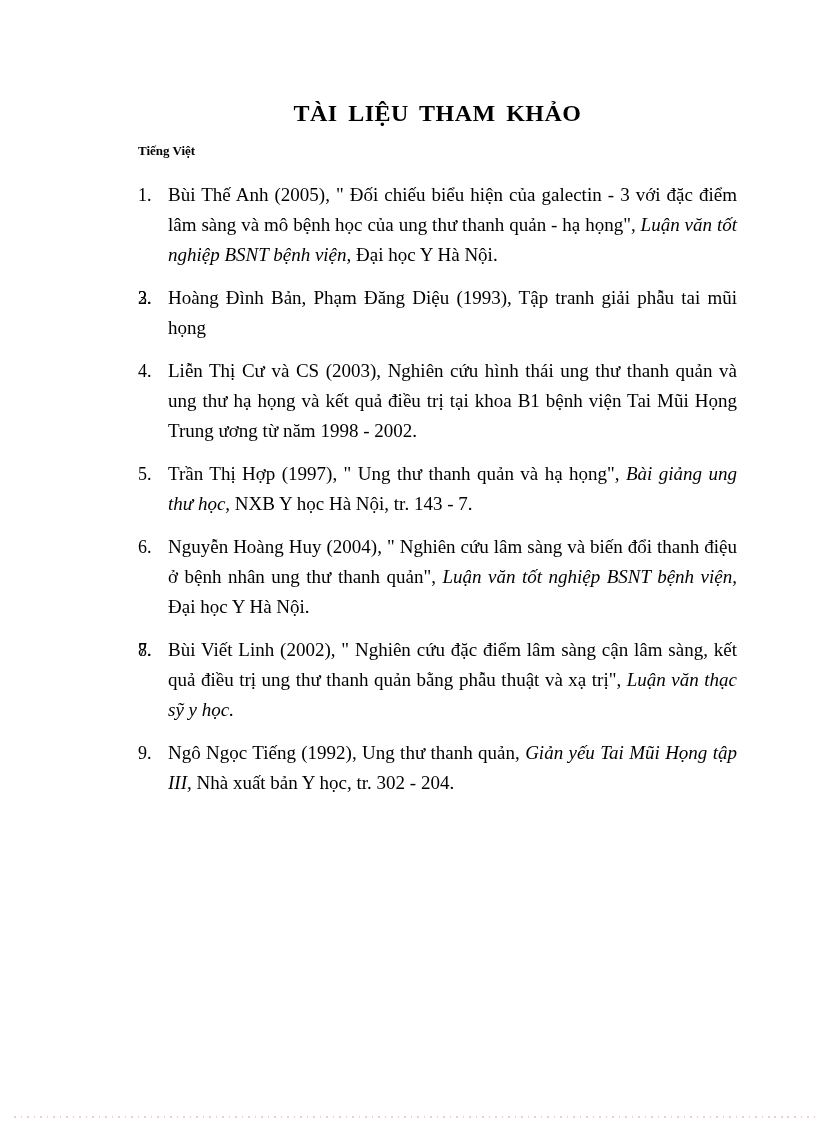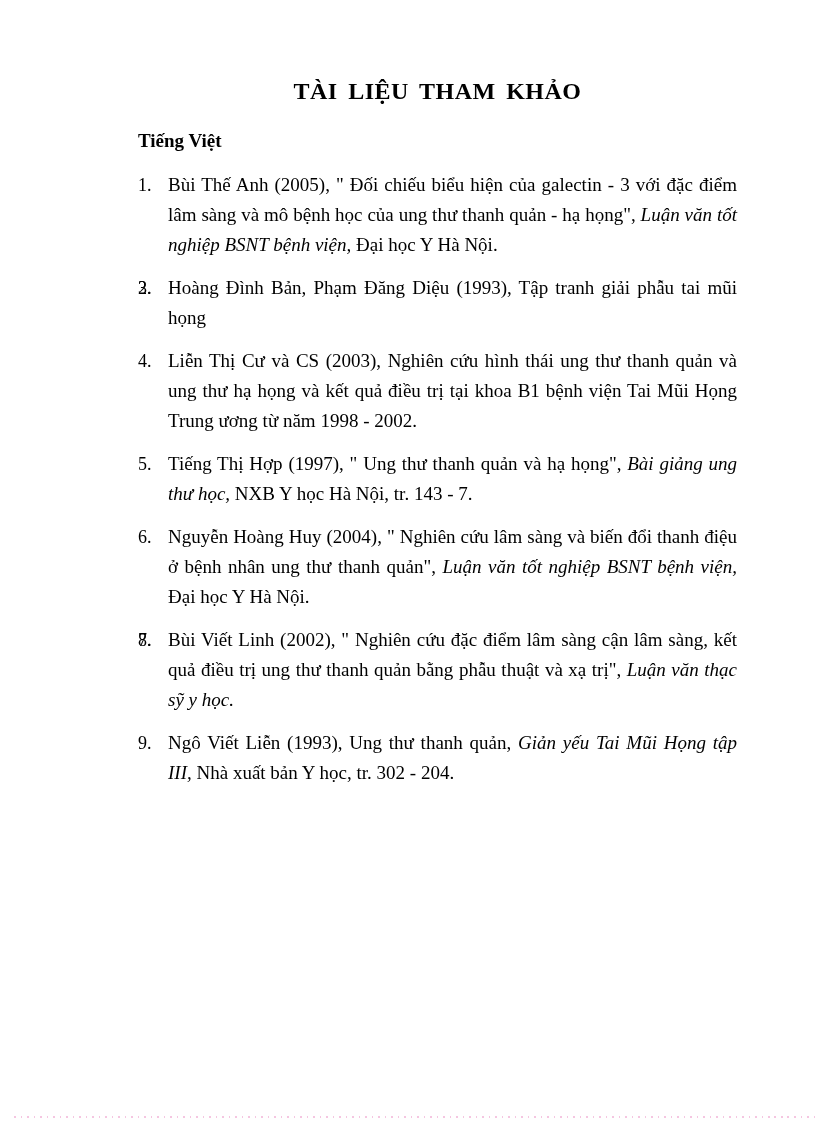--- a/index.html
+++ b/index.html
@@ -9,35 +9,35 @@
     background: #ffffff;
     color: #000000;
     font-family: "Liberation Serif", "DejaVu Serif", serif;
     position: relative;
     overflow: hidden;
   }
   .page {
     position: absolute;
     inset: 0;
     box-sizing: border-box;
-    padding: 76px 79px 0 138px;
+    padding: 98px 79px 0 138px;
   }
   .title {
     margin: 0;
     font-size: 24px;
     font-weight: 700;
     line-height: 30px;
     text-align: center;
     letter-spacing: 0.5px;
     word-spacing: 4px;
     white-space: nowrap;
   }
   .section-heading {
-    margin-top: 20px;
-    font-size: 19px;
+    margin-top: 8px;
+    font-size: 13px;
     font-weight: 700;
     line-height: 30px;
   }
   ol.refs {
     list-style: none;
     margin: 14px 0 0 0;
     padding: 0;
   }
   ol.refs li {
     position: relative;
@@ -90,33 +90,33 @@
       <li>
     <span class="ref-num">3.</span>
     <span class="ref-body"><span class="seg-bold">Hoàng Đình Bản, Phạm Đăng Diệu</span><span class="seg-normal"> (1993), Tập tranh giải phẫu tai mũi họng</span></span>
   </li>
       <li>
     <span class="ref-num">4.</span>
     <span class="ref-body"><span class="seg-bold">Liễn Thị Cư và CS</span><span class="seg-normal"> (2003), Nghiên cứu hình thái ung thư thanh quản và ung thư hạ họng và kết quả điều trị tại khoa B1 bệnh viện Tai Mũi Họng Trung ương từ năm 1998 - 2002.</span></span>
   </li>
       <li>
     <span class="ref-num">5.</span>
-    <span class="ref-body"><span class="seg-bold">Tiếng Thị Hợp</span><span class="seg-normal"> (1997), " Ung thư thanh quản và hạ họng", </span><span class="seg-italic">Bài giảng ung thư học,</span><span class="seg-normal"> NXB Y học Hà Nội, tr. 143 - 7.</span></span>
+    <span class="ref-body"><span class="seg-bold">Trần Thị Hợp</span><span class="seg-normal"> (1997), " Ung thư thanh quản và hạ họng", </span><span class="seg-italic">Bài giảng ung thư học,</span><span class="seg-normal"> NXB Y học Hà Nội, tr. 143 - 7.</span></span>
   </li>
       <li>
     <span class="ref-num">6.</span>
     <span class="ref-body"><span class="seg-bold">Nguyễn Hoàng Huy</span><span class="seg-normal"> (2004), " Nghiên cứu lâm sàng và biến đổi thanh điệu ở bệnh nhân ung thư thanh quản", </span><span class="seg-italic">Luận văn tốt nghiệp BSNT bệnh viện,</span><span class="seg-normal"> Đại học Y Hà Nội.</span></span>
   </li>
       <li>
     <span class="ref-num">7.</span>
   </li>
       <li>
     <span class="ref-num">8.</span>
     <span class="ref-body"><span class="seg-bold">Bùi Viết Linh</span><span class="seg-normal"> (2002), " Nghiên cứu đặc điểm lâm sàng cận lâm sàng, kết quả điều trị ung thư thanh quản bằng phẫu thuật và xạ trị", </span><span class="seg-italic">Luận văn thạc sỹ y học.</span></span>
   </li>
       <li>
     <span class="ref-num">9.</span>
-    <span class="ref-body"><span class="seg-bold">Ngô Viết Liễn</span><span class="seg-normal"> (1993), Ung thư thanh quản, </span><span class="seg-italic">Giản yếu Tai Mũi Họng tập III,</span><span class="seg-normal"> Nhà xuất bản Y học, tr. 302 - 204.</span></span>
+    <span class="ref-body"><span class="seg-bold">Ngô Ngọc Tiếng</span><span class="seg-normal"> (1992), Ung thư thanh quản, </span><span class="seg-italic">Giản yếu Tai Mũi Họng tập III,</span><span class="seg-normal"> Nhà xuất bản Y học, tr. 302 - 204.</span></span>
   </li>
     </ol>
 
   <div class="dotted-line" style="--dot-color: #f5c6e1;"></div>
 </div>
 
 </body></html>

